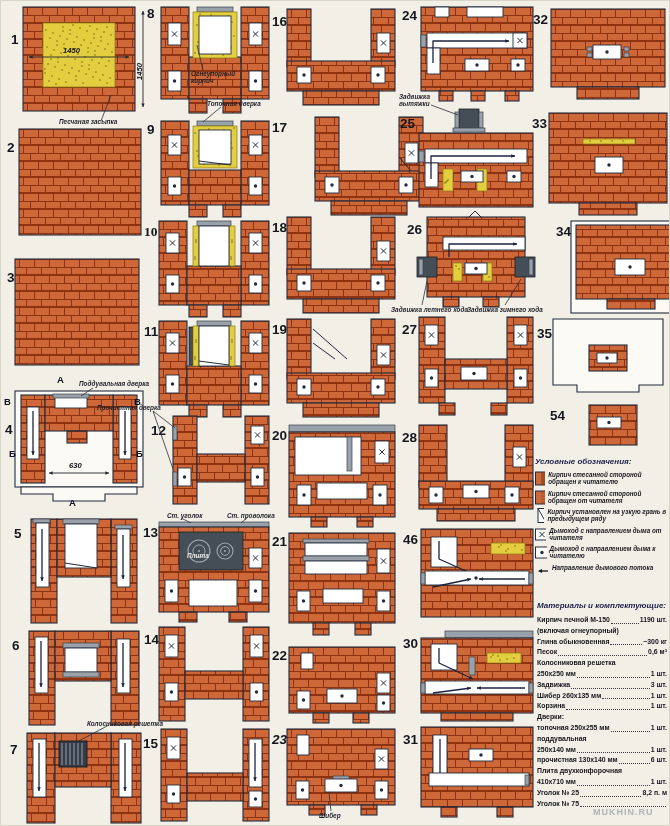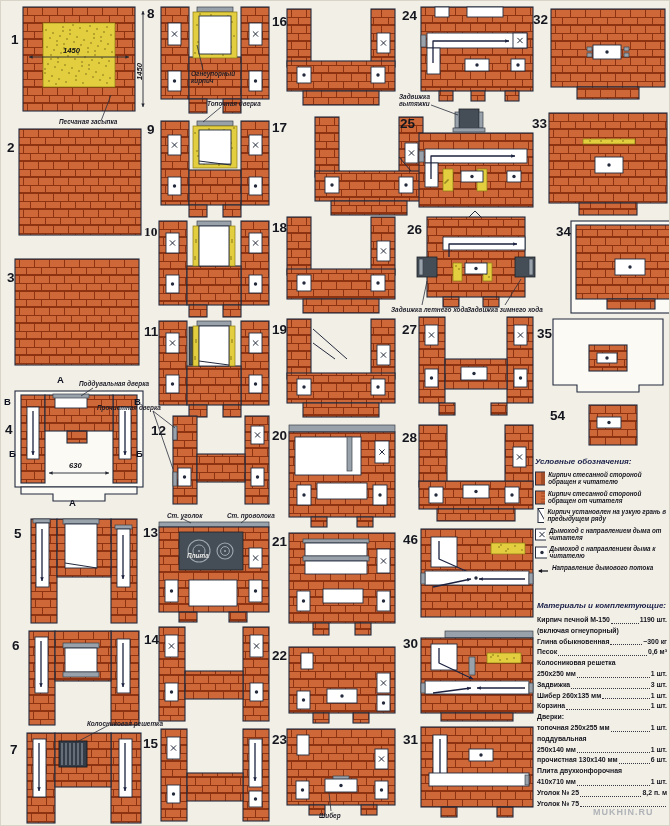--- a/index.html
+++ b/index.html
@@ -575,21 +575,21 @@
           <circle cx="53" cy="49" r="1.7" fill="#232a3c"></circle>
           <rect x="8" y="44" width="13" height="18" fill="#ffffff" stroke="#232a3c" stroke-width="0.9"></rect>
           <circle cx="14.5" cy="53" r="1.7" fill="#232a3c"></circle>
           <rect x="88" y="48" width="13" height="16" fill="#ffffff" stroke="#232a3c" stroke-width="0.9"></rect>
           <circle cx="94.5" cy="56" r="1.7" fill="#232a3c"></circle>
           <rect x="24" y="66" width="16" height="10" fill="url(#bp)" stroke="#232a3c" stroke-width="1.1"></rect>
           <rect x="64" y="66" width="16" height="10" fill="url(#bp)" stroke="#232a3c" stroke-width="1.1"></rect>
         </svg>
       </div>
       <div class="cell" style="left: 286px; top: 728px;">
-        <span class="num" style="left: -15px; top: 4px;">23</span>
+        <span class="num" style="left: -15px; top: 4px; font-style: italic;">23</span>
         <svg width="108" height="92">
           <rect x="0" y="0" width="108" height="76" fill="url(#bp)" stroke="#232a3c" stroke-width="1.1"></rect>
           <rect x="10" y="6" width="12" height="20" fill="#ffffff" stroke="#232a3c" stroke-width="0.9"></rect>
           <rect x="88" y="20" width="13" height="20" fill="#ffffff" stroke="#232a3c" stroke-width="0.9"></rect>
           <path d="M91.9 27.4L97.1 32.6M97.1 27.4L91.9 32.6" stroke="#232a3c" stroke-width="1" fill="none"></path>
           <rect x="46" y="47" width="16" height="4" fill="#99a2aa" stroke="#3a414b" stroke-width="0.7"></rect>
           <rect x="38" y="50" width="32" height="13" fill="#ffffff" stroke="#232a3c" stroke-width="0.9"></rect>
           <circle cx="54" cy="56.5" r="1.7" fill="#232a3c"></circle>
           <rect x="9" y="52" width="13" height="18" fill="#ffffff" stroke="#232a3c" stroke-width="0.9"></rect>
           <circle cx="15.5" cy="61" r="1.7" fill="#232a3c"></circle>

